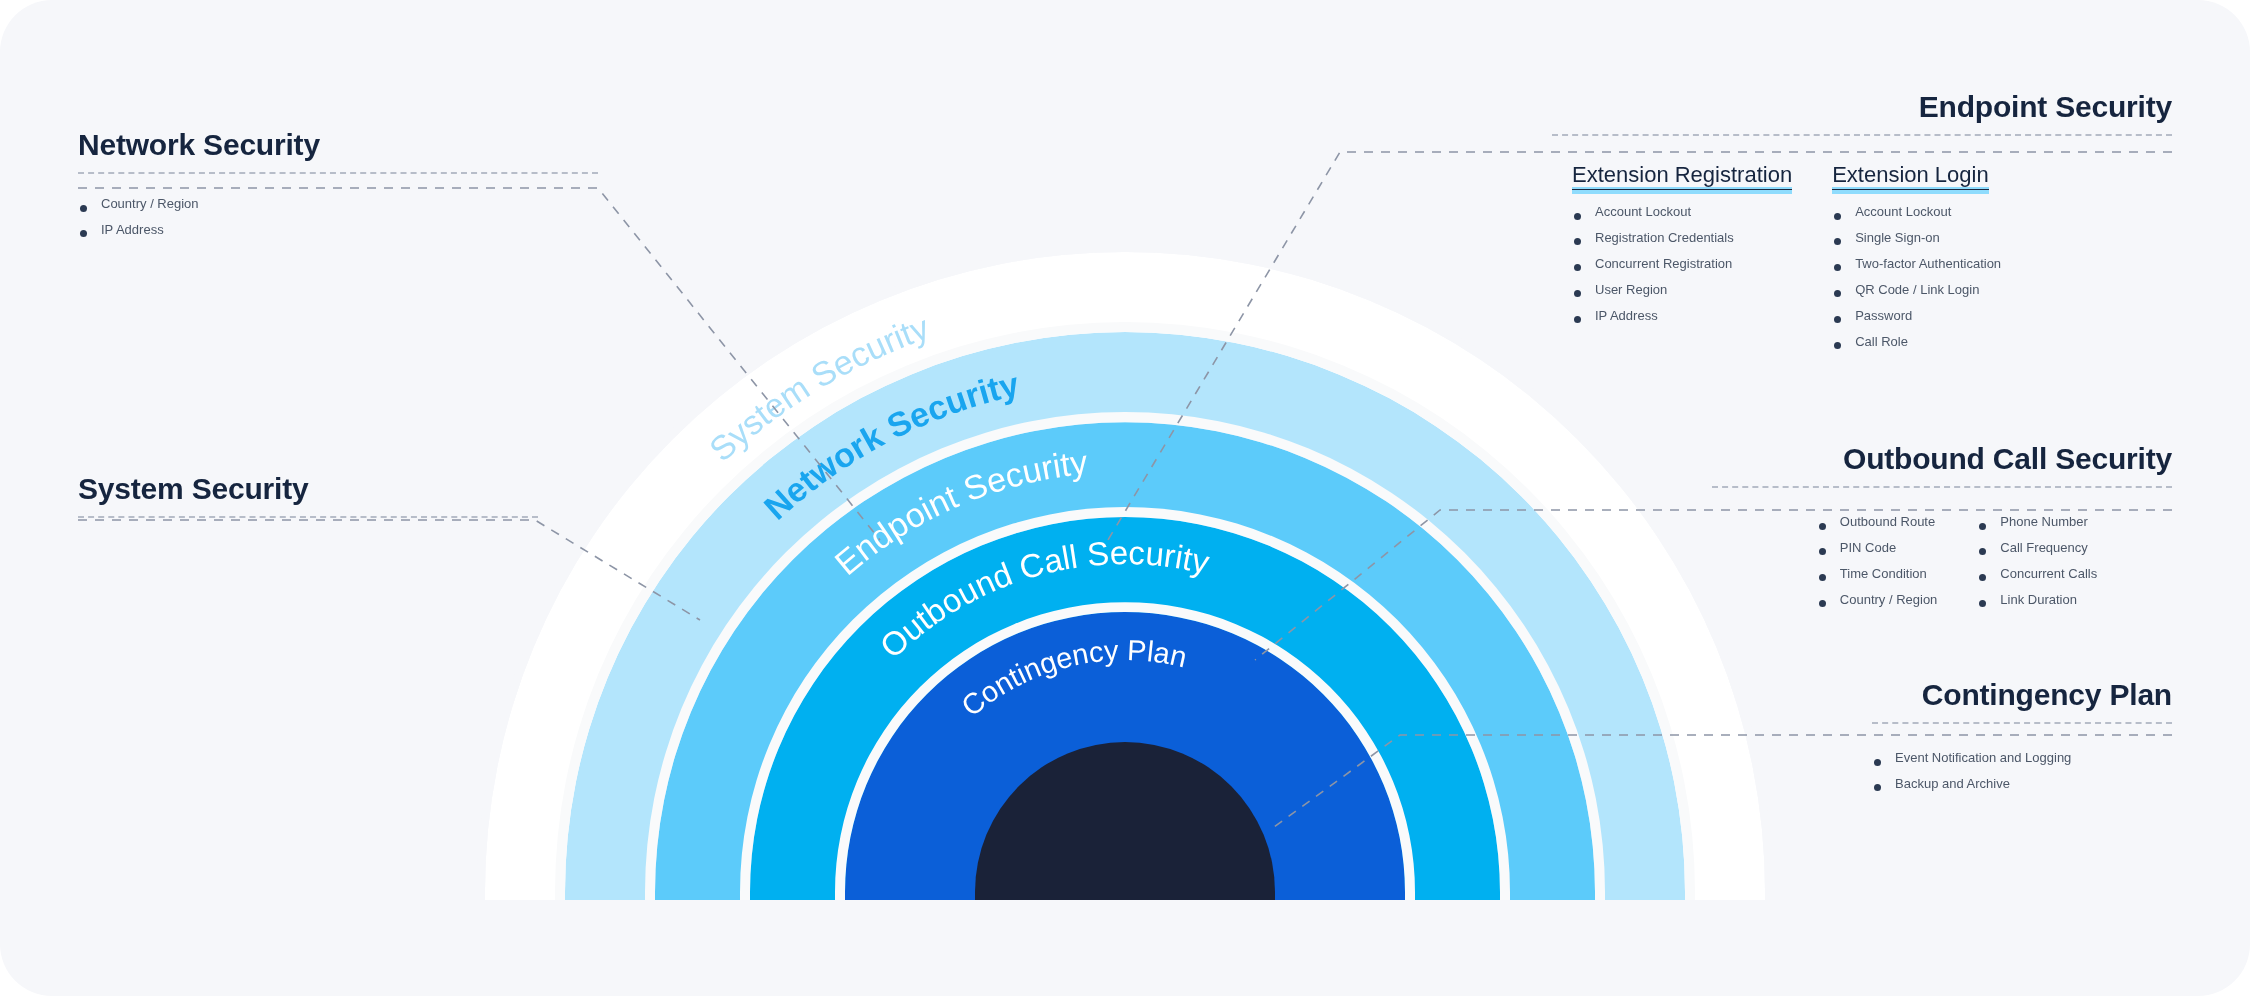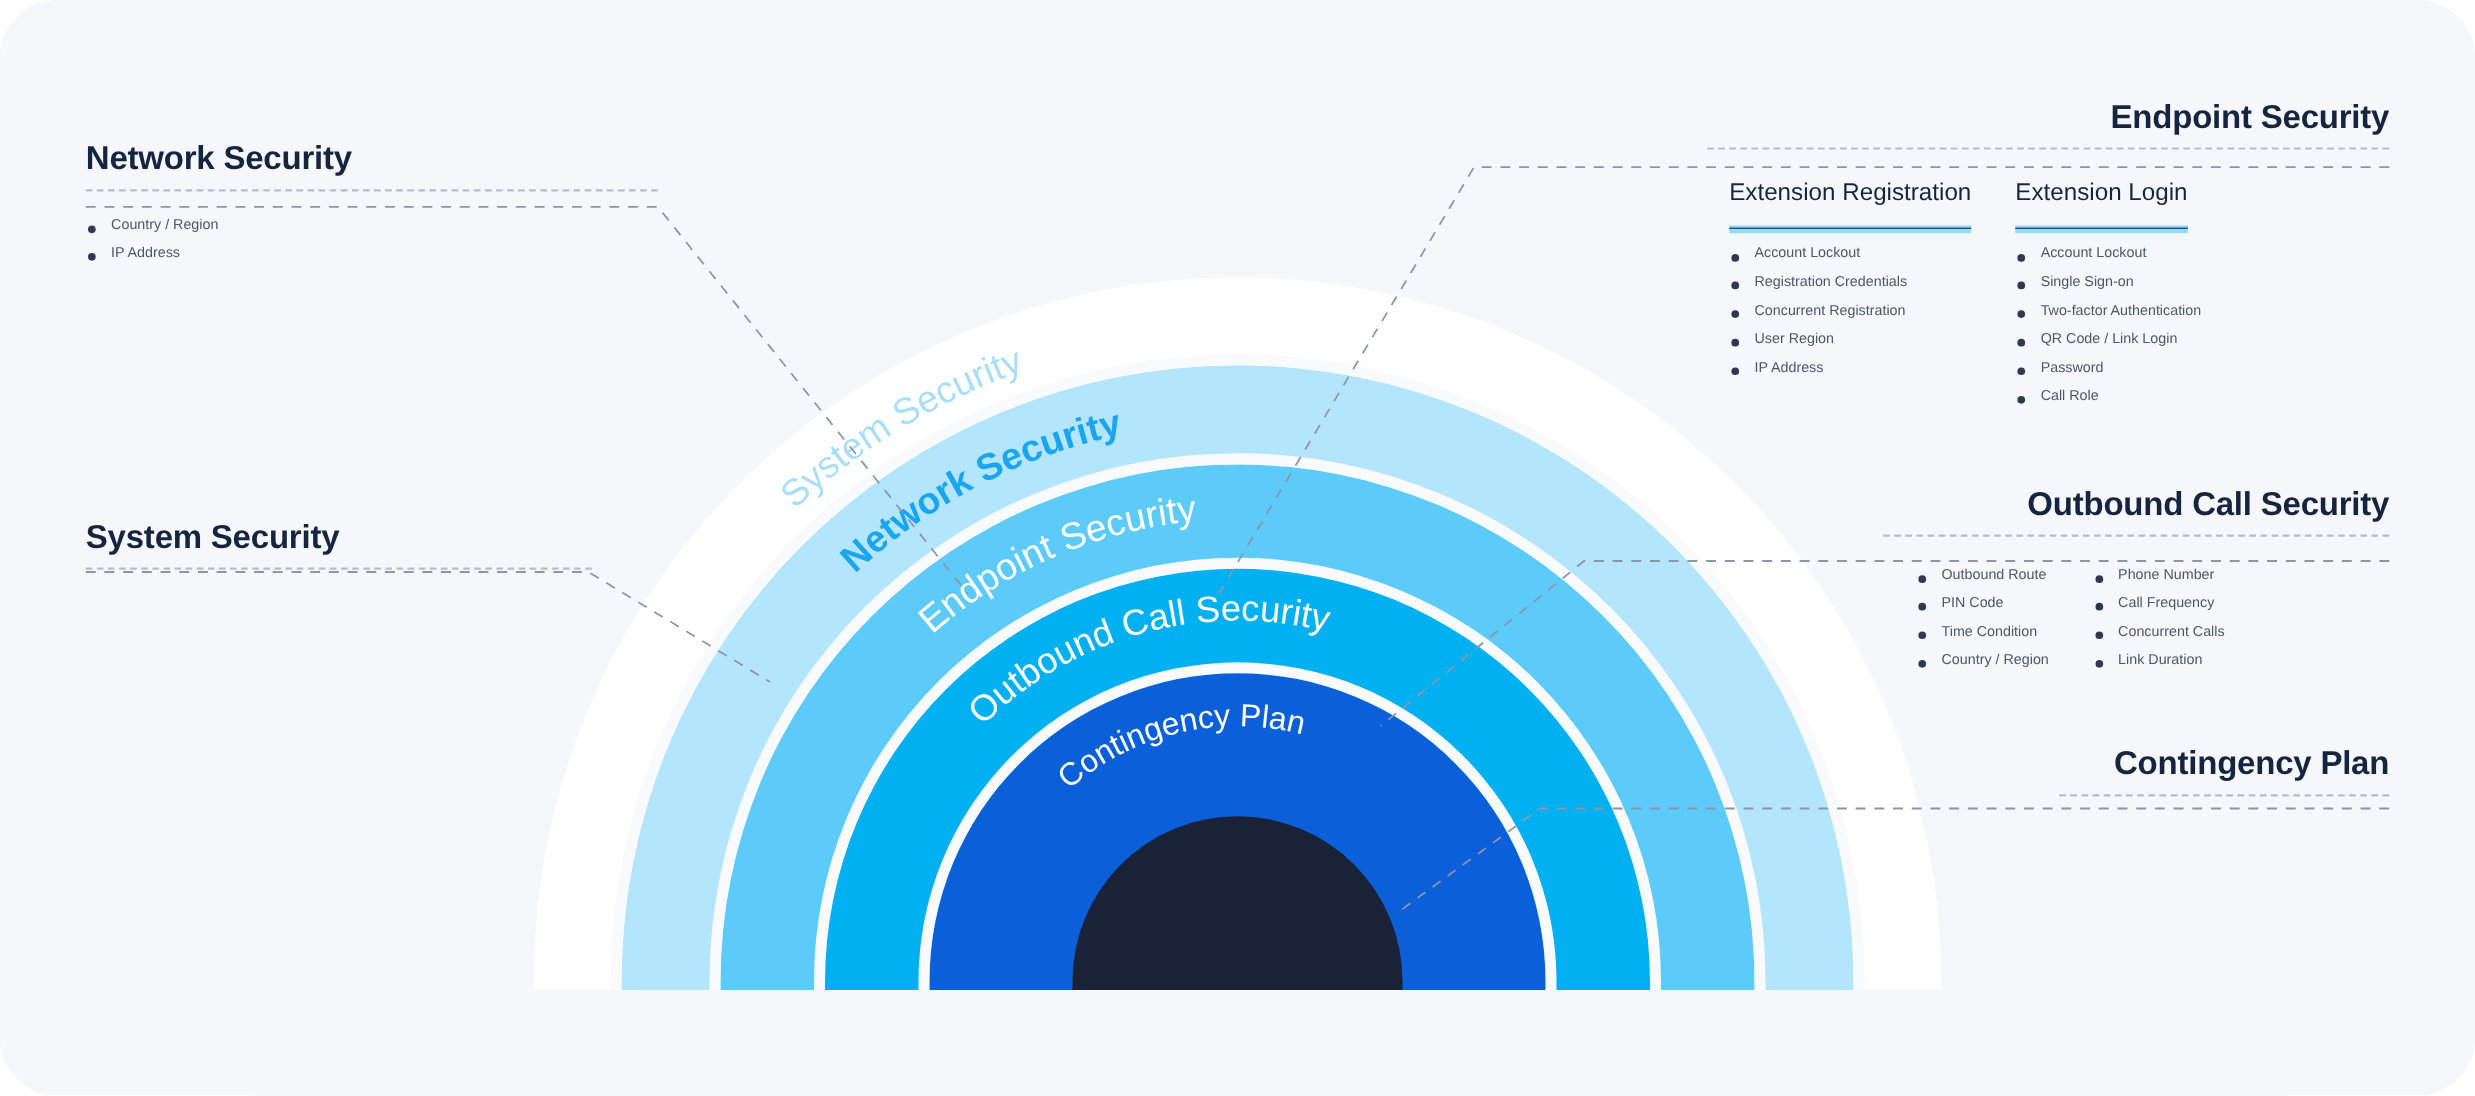--- a/index.html
+++ b/index.html
@@ -103,21 +103,21 @@
 
   .subhead {
     font-size: 22px;
     color: #16253f;
     font-weight: normal;
     white-space: nowrap;
     margin: 0 0 14px 0;
     display: inline-block;
     position: relative;
     border-bottom: 1.5px solid #1c2840;
-    padding-bottom: 19px;
+    padding-bottom: 1px;
   }
   .subhead::after {
     content: "";
     position: absolute;
     left: 0;
     right: 0;
     bottom: -5px;
     height: 7px;
     background: #8fdcfd;
     z-index: -1;
@@ -132,21 +132,21 @@
   #blk-conting   { right: 78px; top: 678px; width: 300px; }
 
   #blk-endpoint .rule,
   #blk-outbound .rule,
   #blk-conting  .rule { margin-bottom: 26px; }
   #blk-network .rule,
   #blk-system  .rule  { margin-bottom: 22px; }
   #blk-system  .rule  { margin-bottom: 36px; }
 
   .pad-left { padding-left: 20px; }
-  .pad-left2 { padding-left: 30px; }
+  .pad-left2 { padding-left: 30px; justify-content: center; }
 </style>
 </head>
 <body>
 
 <div id="stage">
 
   <div id="card">
 
     <svg id="arcs" viewBox="0 0 2250 996">
       <defs>
@@ -281,16 +281,20 @@
           <li>Call Frequency</li>
           <li>Concurrent Calls</li>
           <li>Link Duration</li>
         </ul>
       </div>
     </div>
 
     <div class="block" id="blk-conting">
       <div class="block-title title-right">Contingency Plan</div>
       <div class="rule"></div>
+      <ul class="items pad-left">
+        <li>Event Notification and Logging</li>
+        <li>Backup and Archive</li>
+      </ul>
     </div>
 
   </div>
 </div>
 
 </body></html>

